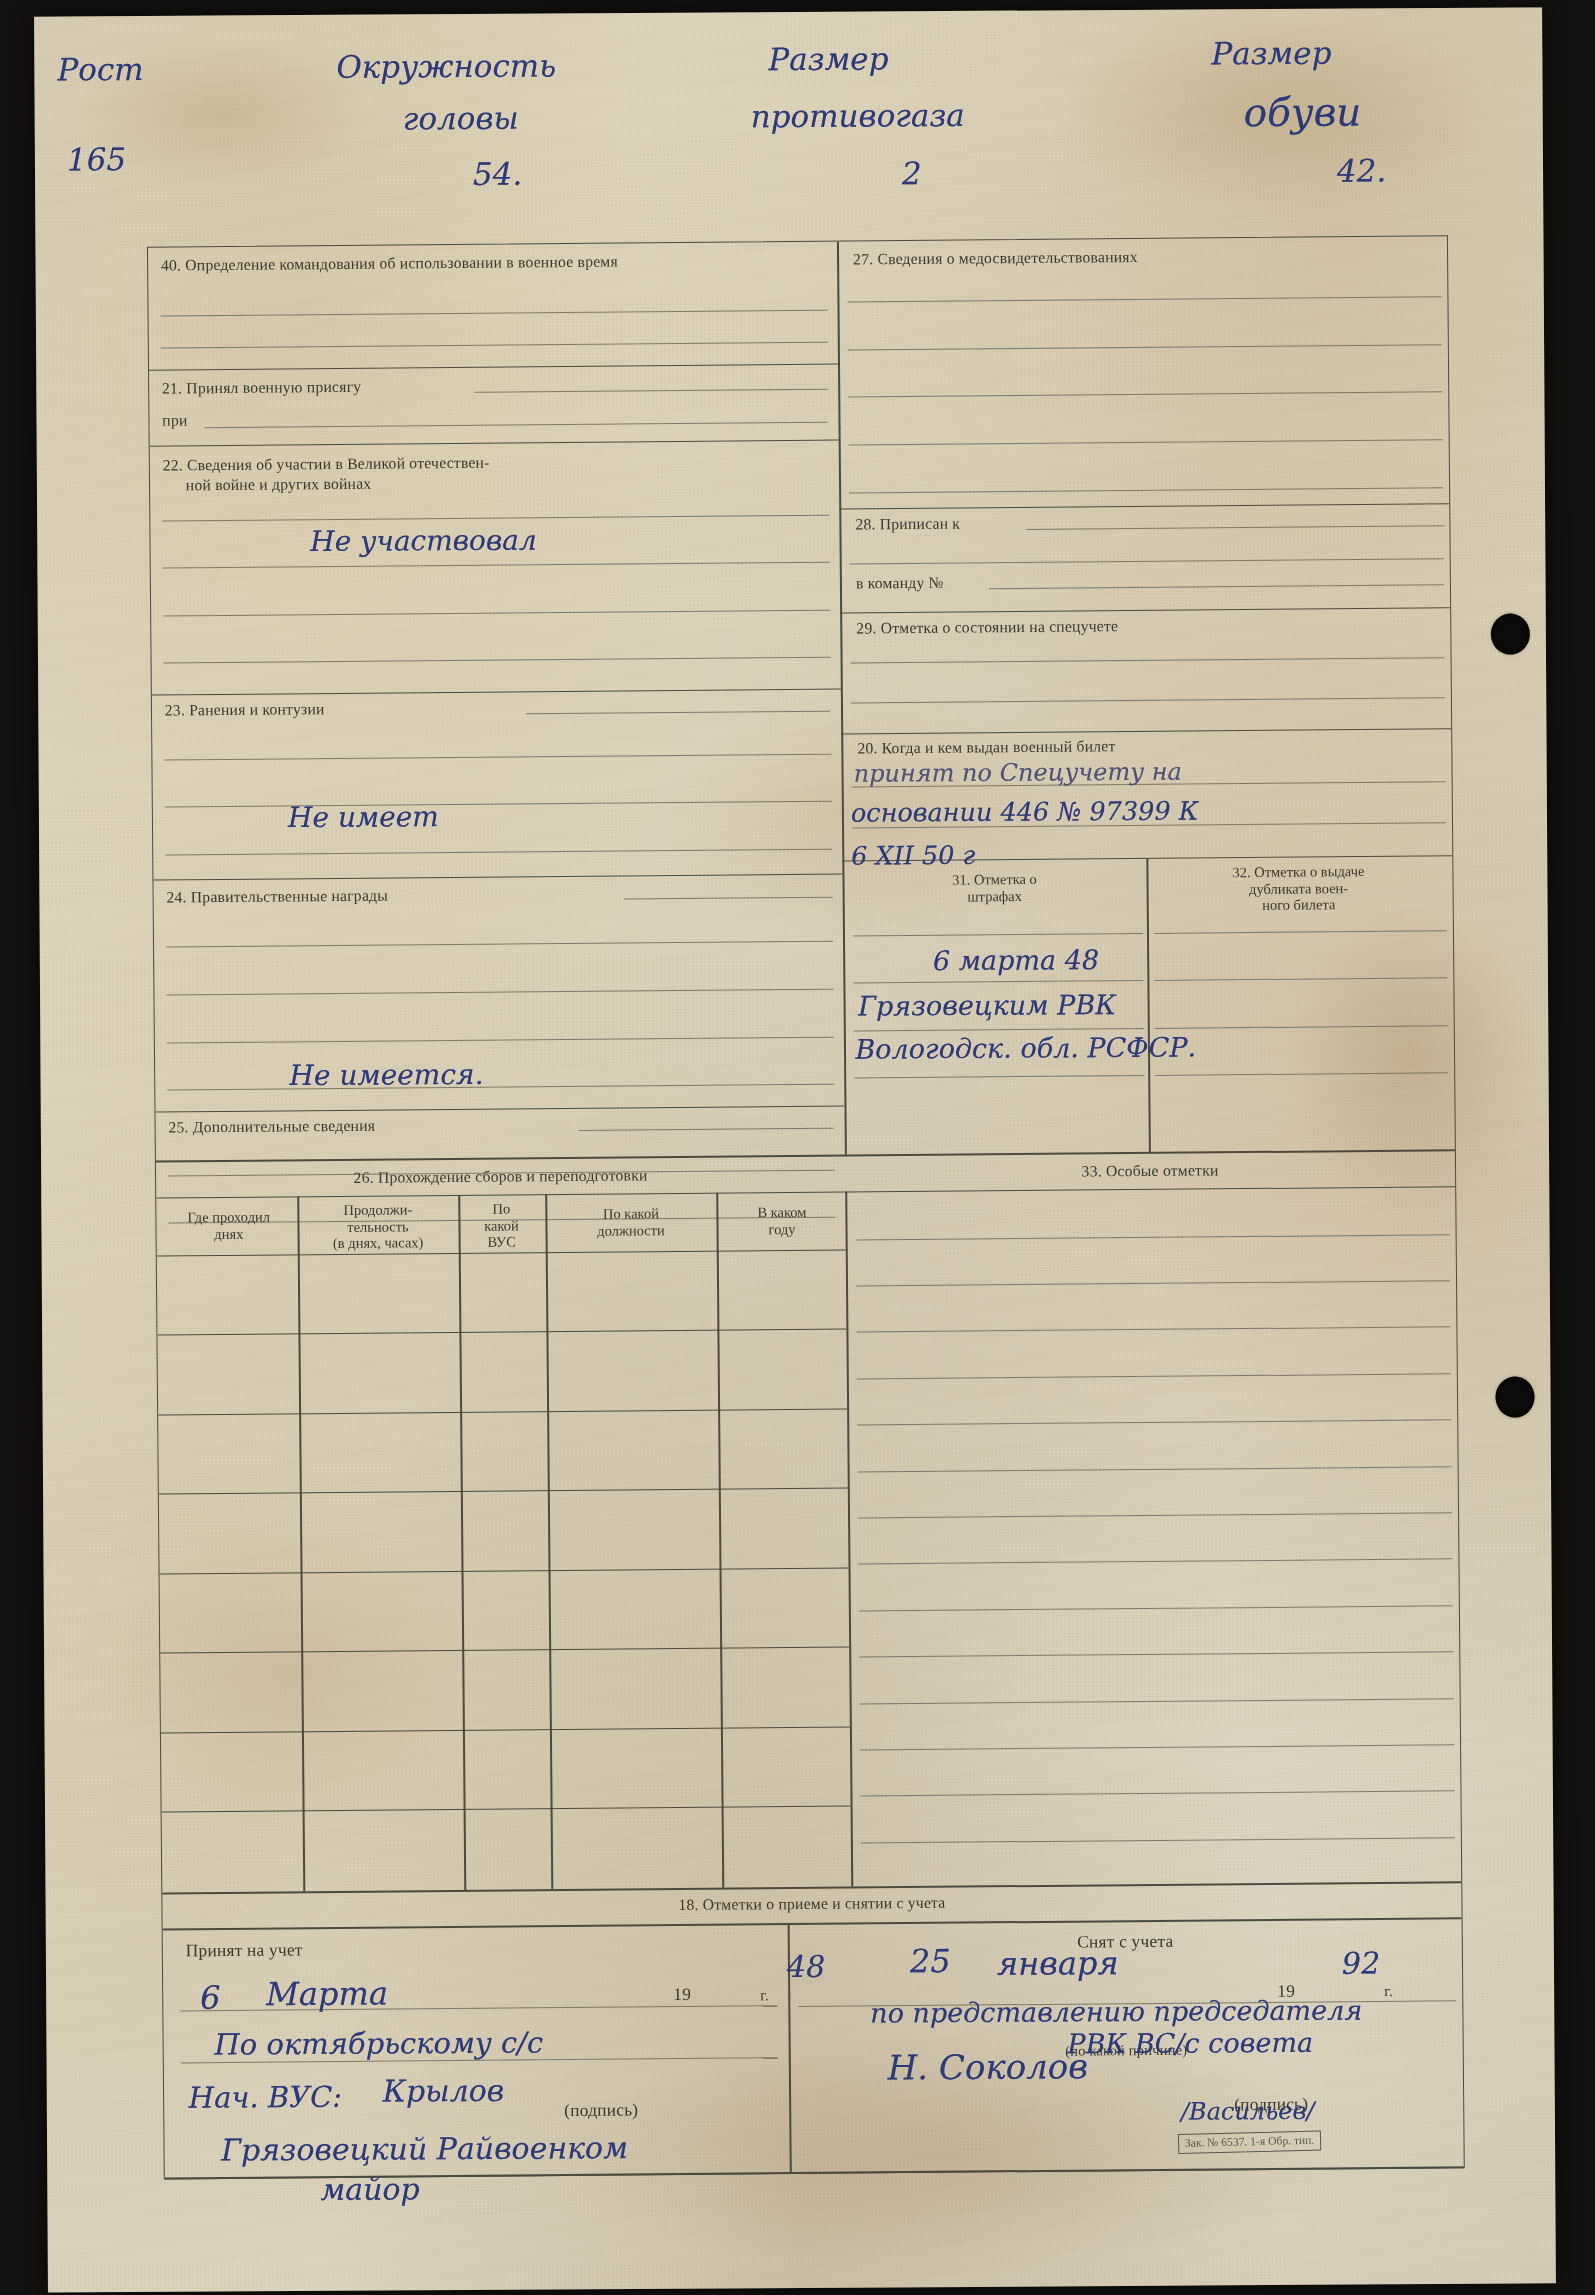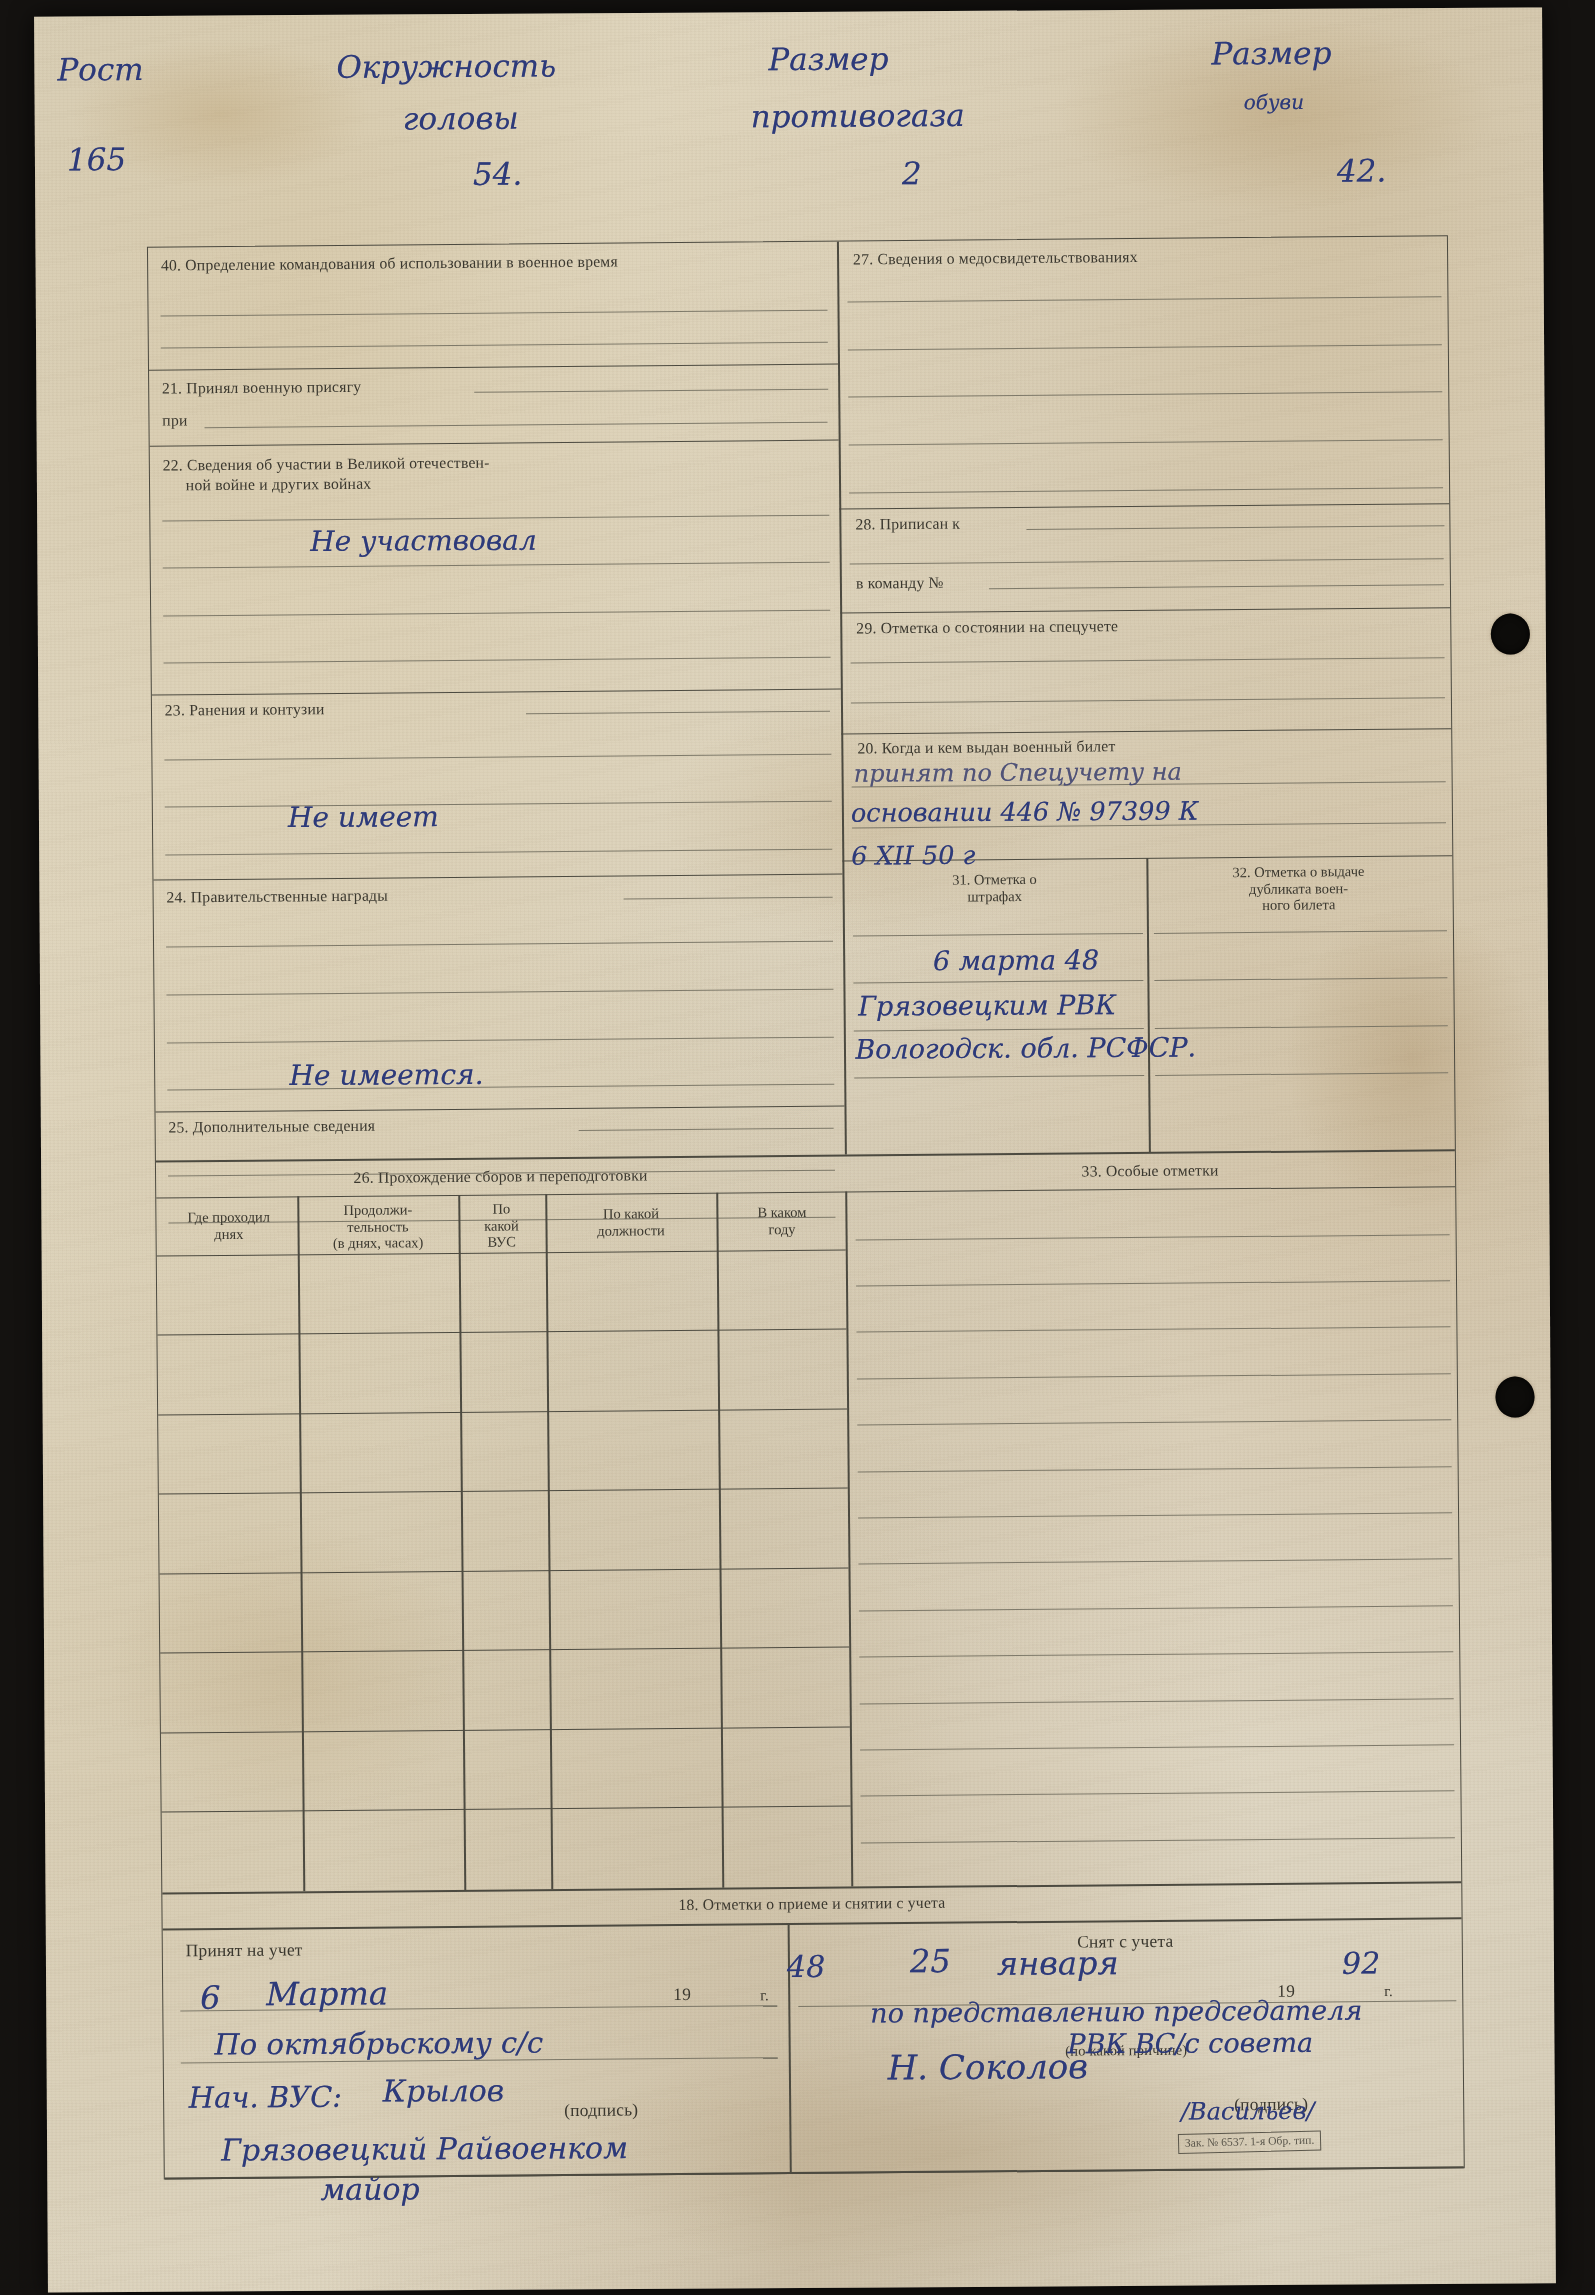--- a/index.html
+++ b/index.html
@@ -98,21 +98,21 @@
 
     <div class="hw" style="left:302px;top:34px;font-size:31px;">Окружность</div>
     <div class="hw" style="left:368px;top:86px;font-size:31px;">головы</div>
     <div class="hw" style="left:438px;top:142px;font-size:31px;">54.</div>
 
     <div class="hw" style="left:734px;top:29px;font-size:31px;">Размер</div>
     <div class="hw" style="left:716px;top:86px;font-size:31px;">противогаза</div>
     <div class="hw" style="left:867px;top:144px;font-size:31px;">2</div>
 
     <div class="hw" style="left:1177px;top:26px;font-size:31px;">Размер</div>
-    <div class="hw" style="left:1209px;top:81px;font-size:20px;">обуви</div>
+    <div class="hw" style="left:1209px;top:81px;font-size:39px;">обуви</div>
     <div class="hw" style="left:1302px;top:144px;font-size:31px;">42.</div>
 
     <div class="form">
 
       <div class="vline" style="left:689px;top:0;height:913px;"></div>
 
       <div class="box cell-label" style="left:12.8px;top:9.3px;width:661px;">
         <div><span class="lbl-num">40.</span>
         <span>Определение командования об использовании в военное время</span></div>
       </div>

